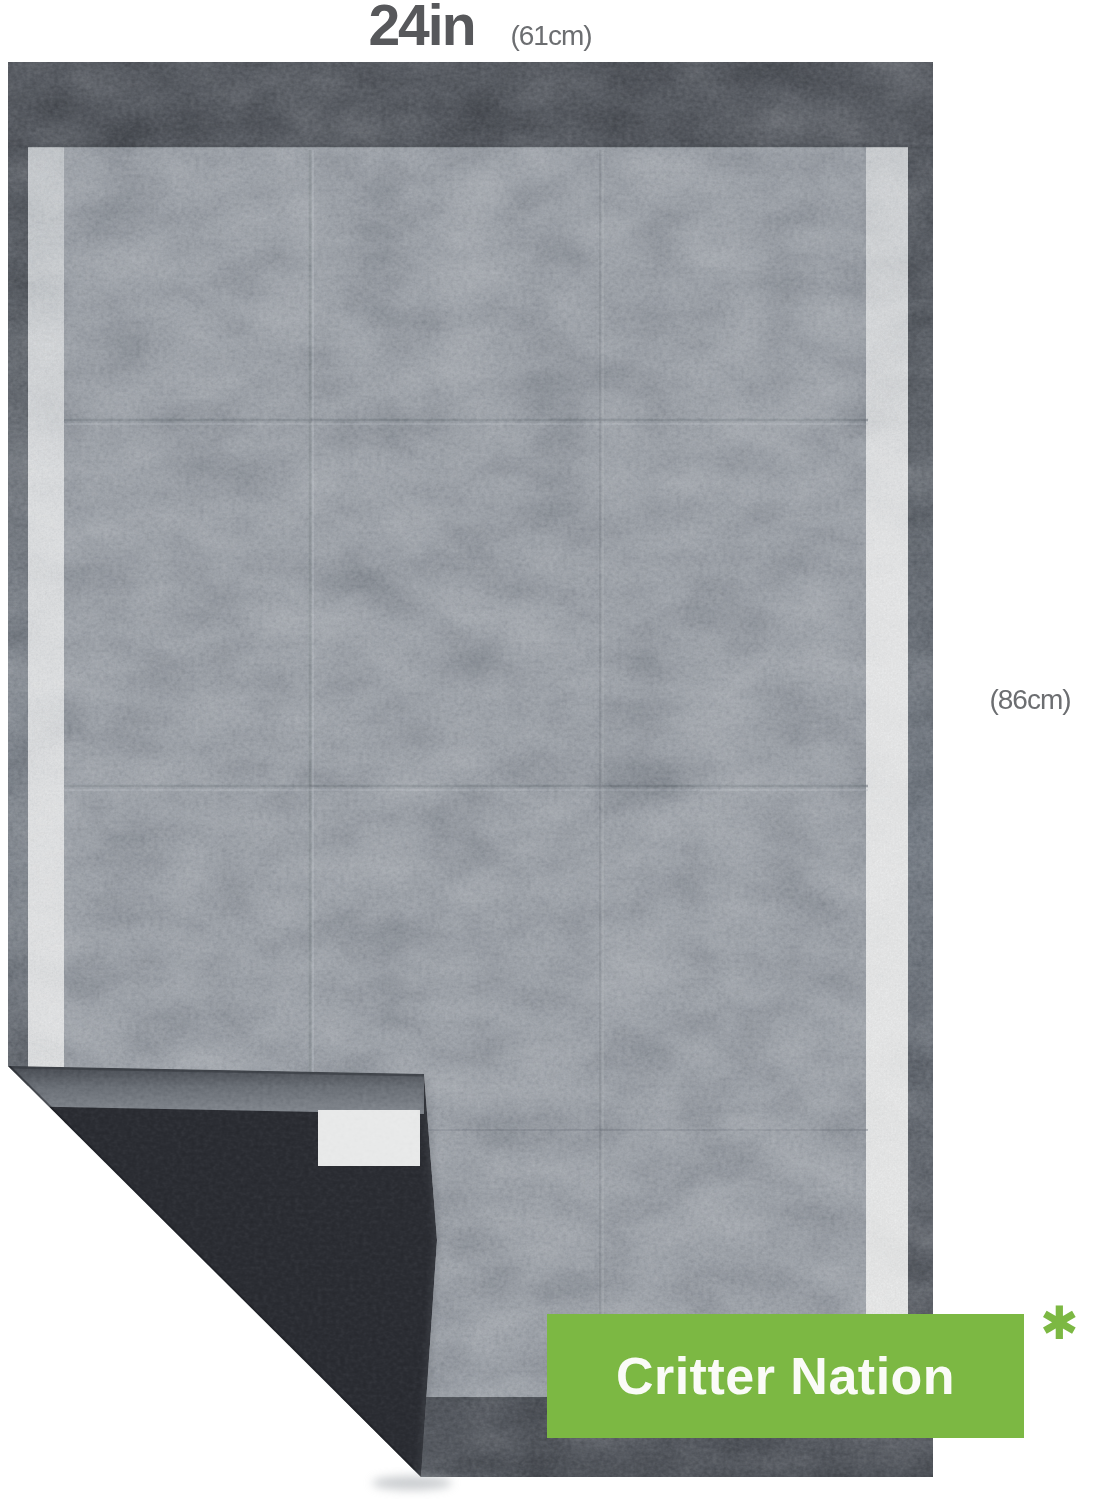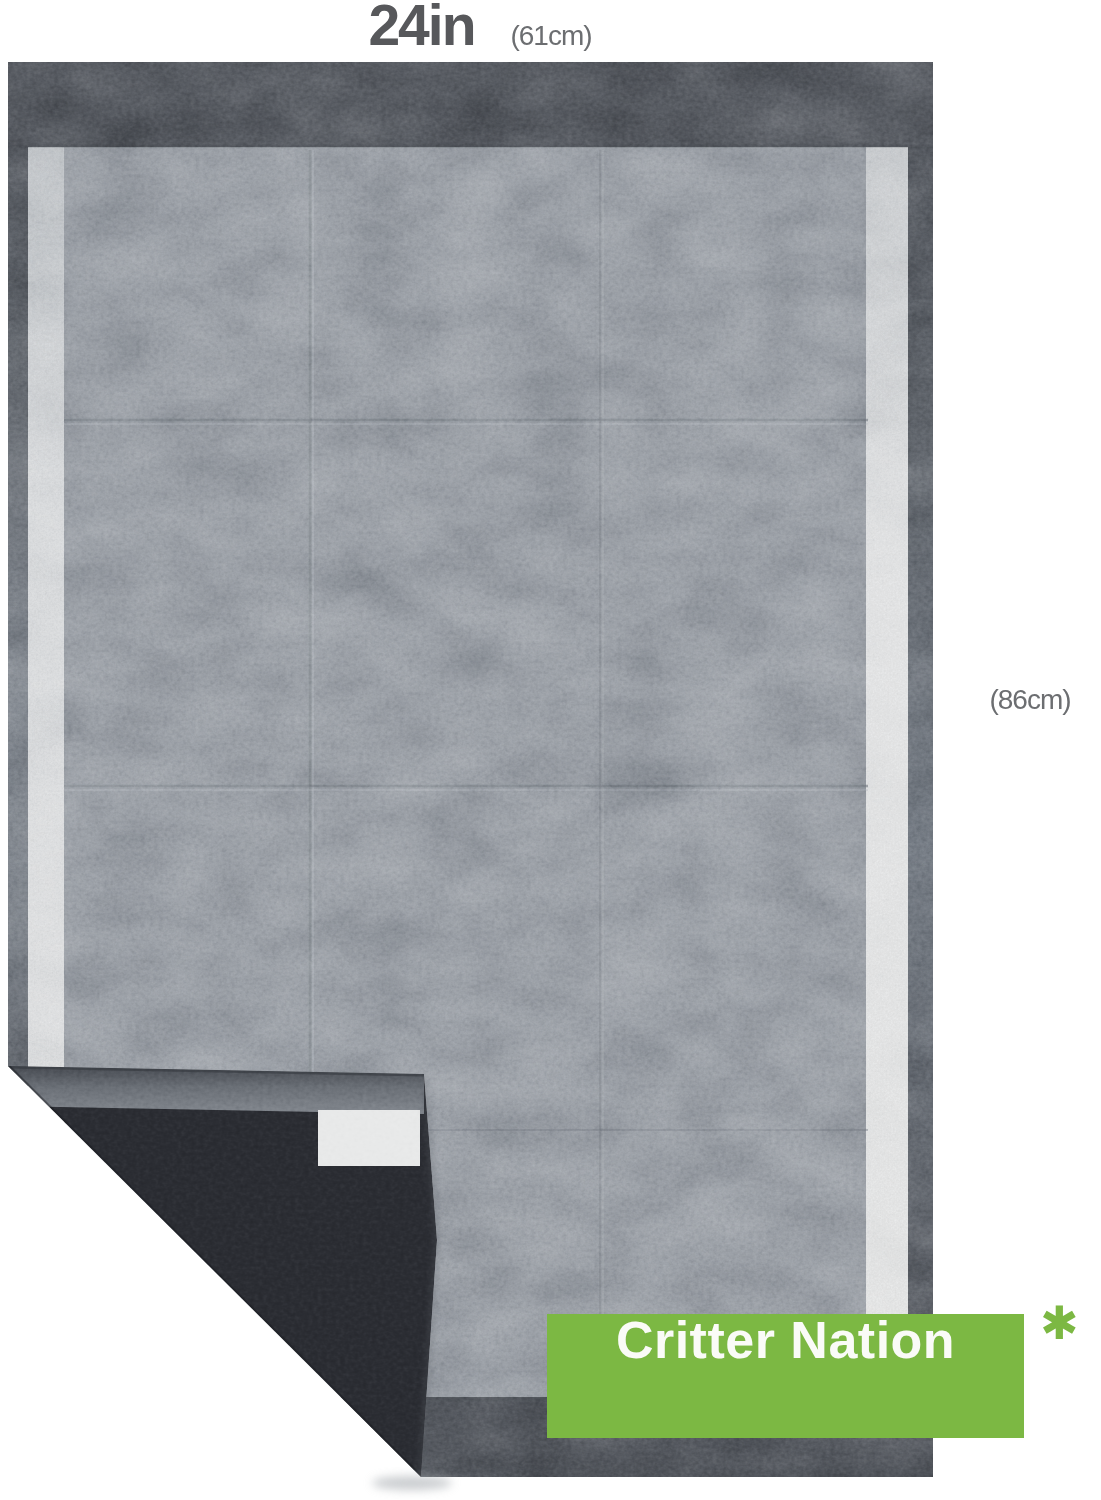--- a/index.html
+++ b/index.html
@@ -27,21 +27,21 @@
   .dim-right{
     position:absolute;left:940px;top:656px;width:180px;
     text-align:center;line-height:1;
   }
   .dim-right .dim-metric{display:block;margin-top:30px;}
 
   
   .brand-badge{
     position:absolute;left:547px;top:1314px;width:477px;height:124px;
     background:var(--accent-green,#7CB843);
-    display:flex;align-items:flex-start;justify-content:center;
+    display:flex;align-items:center;justify-content:center;
     z-index:5;
   }
   .brand-badge span{
     color:var(--badge-text,#FAFBF7);
     font-size:52px;font-weight:bold;letter-spacing:0.5px;
     line-height:1;white-space:nowrap;
   }
   .footnote-asterisk{
     position:absolute;left:1040px;top:1300px;z-index:6;
     font-family:"DejaVu Sans",sans-serif;

